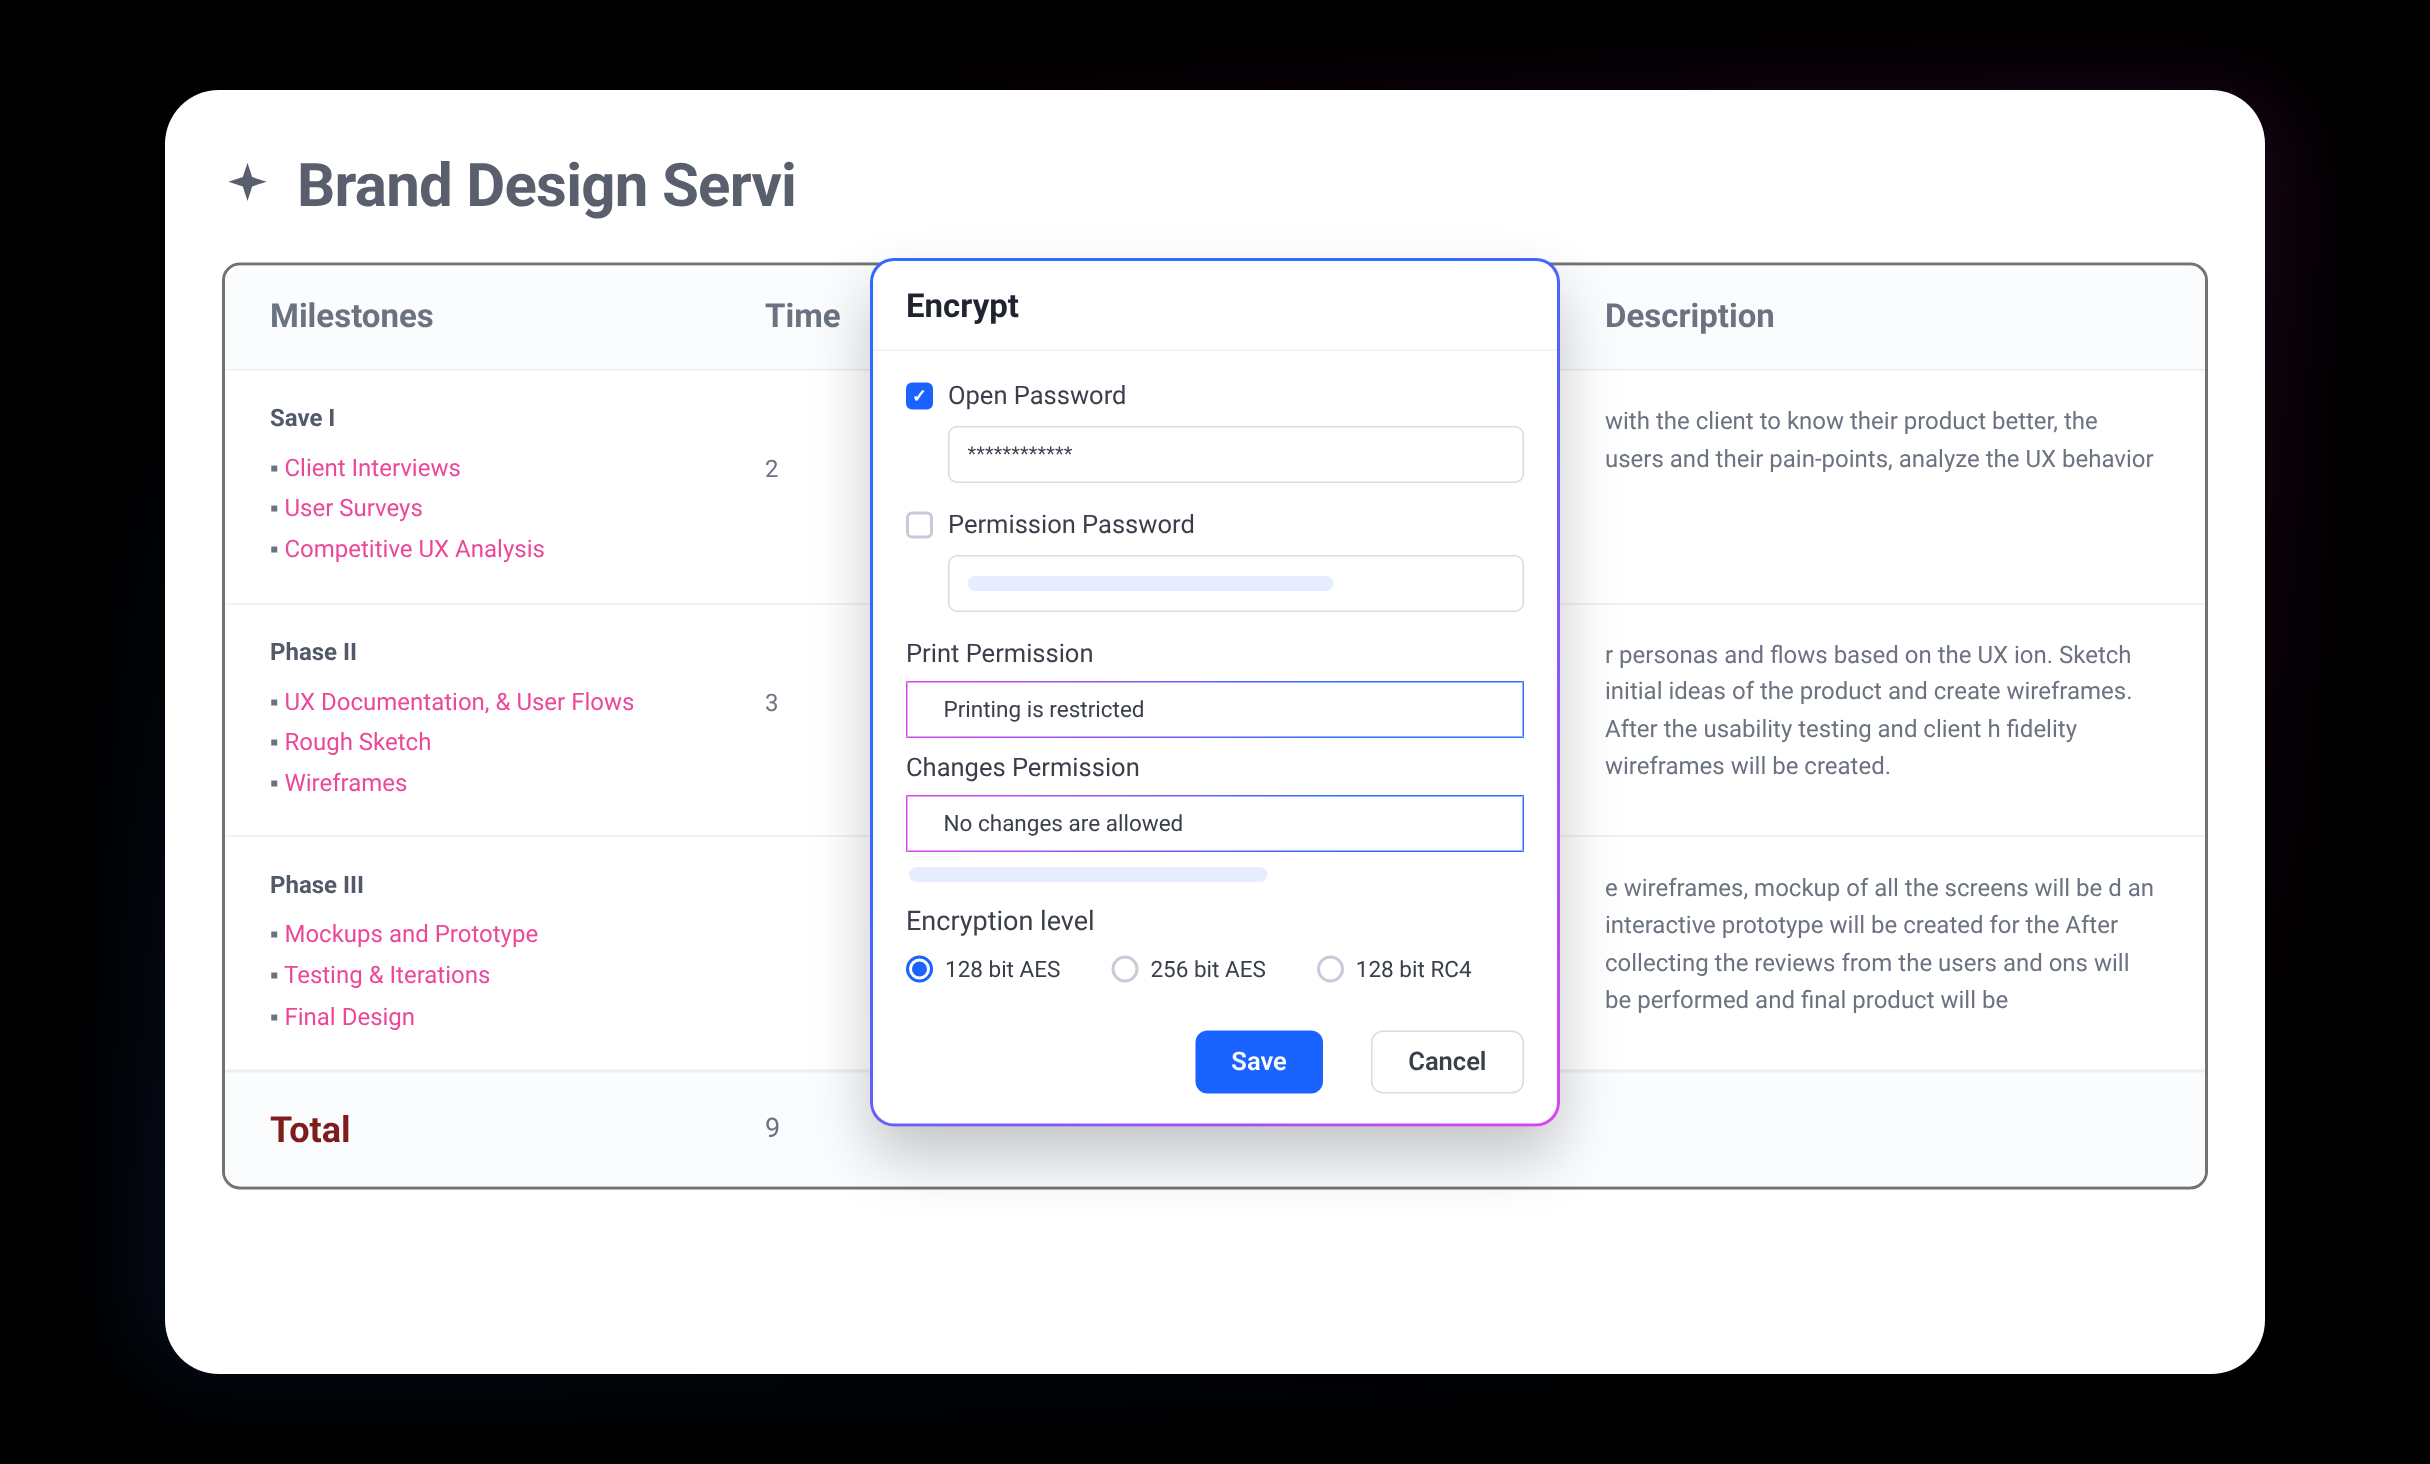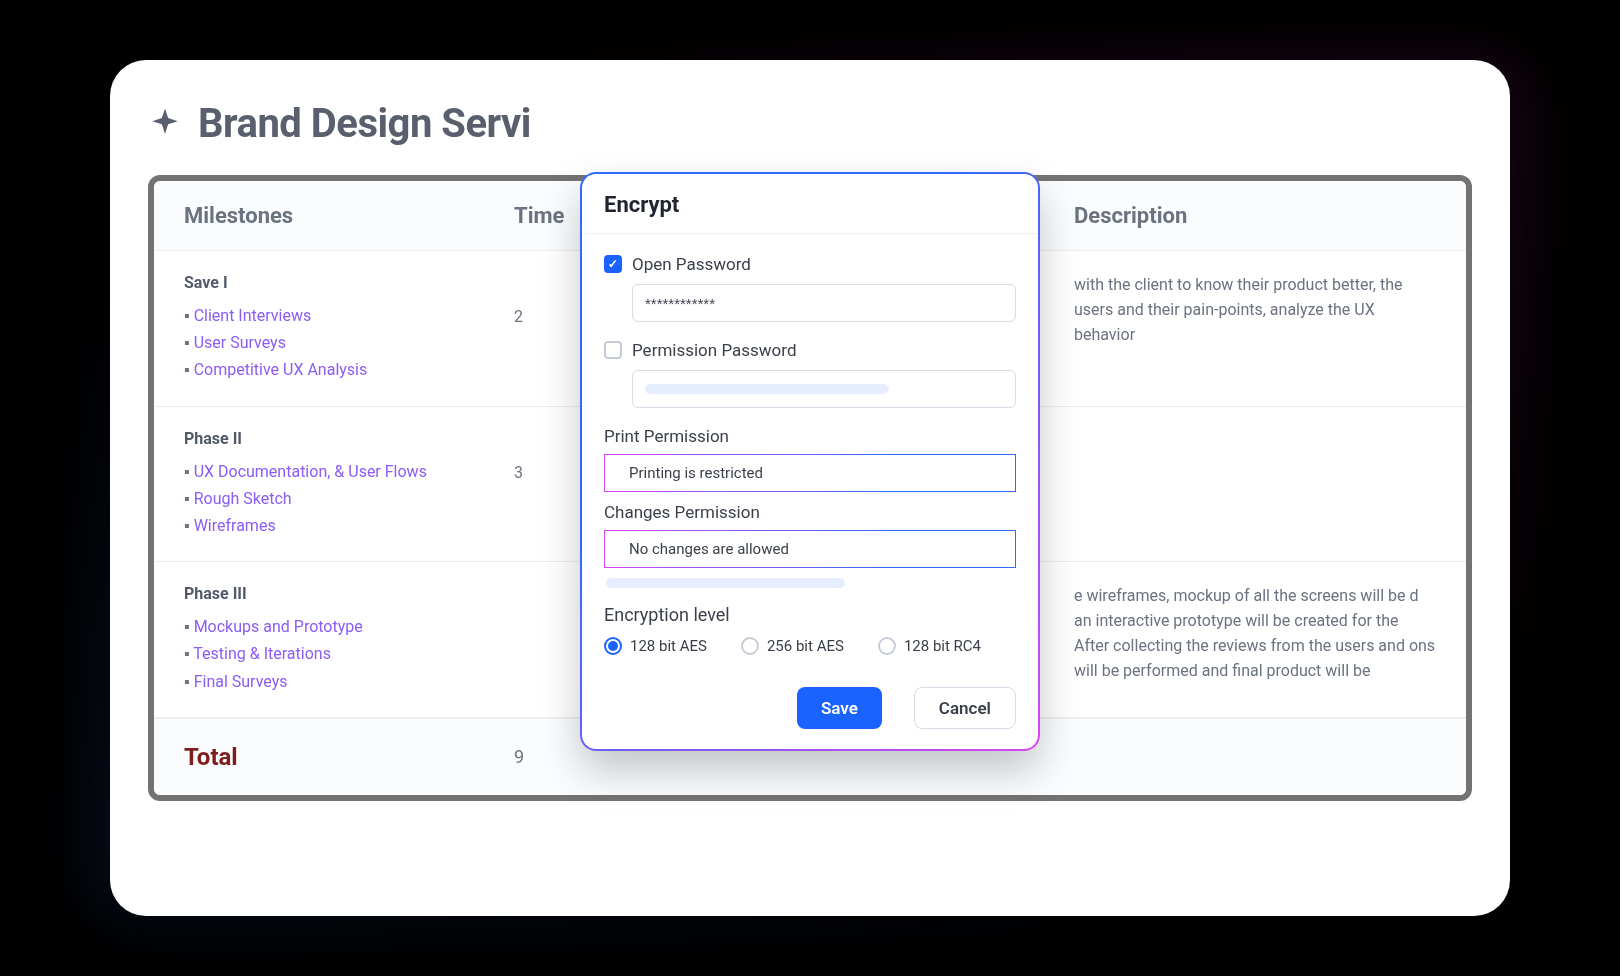--- a/index.html
+++ b/index.html
@@ -48,21 +48,21 @@
   }
   .page-title h1 {
     font-size: 40px;
     font-weight: 700;
     color: #5a5f6e;
     letter-spacing: -0.5px;
   }
 
   
   .table {
-    border: 6px solid #737373;
+    border: 2px solid #737373;
     border-radius: 12px;
     background: #fff;
     overflow: hidden;
   }
   .thead, .row, .tfoot {
     display: grid;
     grid-template-columns: 330px 480px 1fr;
     align-items: start;
   }
   .thead {
@@ -83,21 +83,21 @@
   .row:last-of-type { border-bottom: none; }
   .phase-label {
     font-size: 16px;
     font-weight: 700;
     color: #525a6a;
     margin-bottom: 10px;
   }
   .bullets li {
     list-style: none;
     font-size: 16px;
-    color: #8b5cf6;
+    color: #ec4899;
     line-height: 1.7;
   }
   .bullets li::before { content: "▪ "; color: #6b7280; }
   .tcell {
     font-size: 16px;
     color: #6b7280;
     line-height: 1.55;
   }
   .timeline-cell { padding-top: 32px; }
   .desc-cell { padding-left: 80px; }
@@ -300,29 +300,30 @@
     <div class="row">
       <div>
         <div class="phase-label">Phase II</div>
         <ul class="bullets">
           <li>UX Documentation, &amp; User Flows</li>
           <li>Rough Sketch</li>
           <li>Wireframes</li>
         </ul>
       </div>
       <div class="tcell timeline-cell">3</div>
+      <div class="tcell desc-cell">r personas and flows based on the UX ion. Sketch initial ideas of the product and create wireframes. After the usability testing and client h fidelity wireframes will be created.</div>
     </div>
 
     <div class="row">
       <div>
         <div class="phase-label">Phase III</div>
         <ul class="bullets">
           <li>Mockups and Prototype</li>
           <li>Testing &amp; Iterations</li>
-          <li>Final Surveys</li>
+          <li>Final Design</li>
         </ul>
       </div>
       <div class="tcell timeline-cell"></div>
       <div class="tcell desc-cell">e wireframes, mockup of all the screens will be d an interactive prototype will be created for the After collecting the reviews from the users and ons will be performed and final product will be</div>
     </div>
 
     <div class="tfoot">
       <div class="foot-label">Total</div>
       <div class="foot-val">9</div>
       <div></div>

